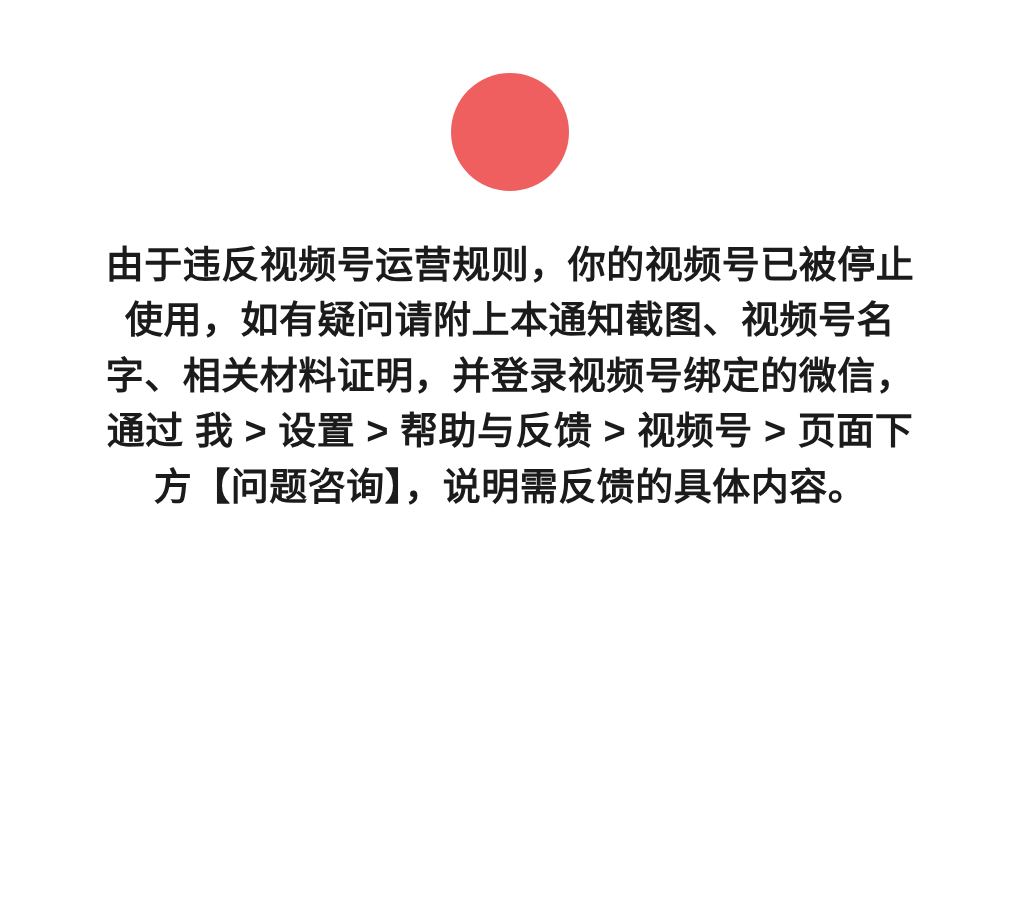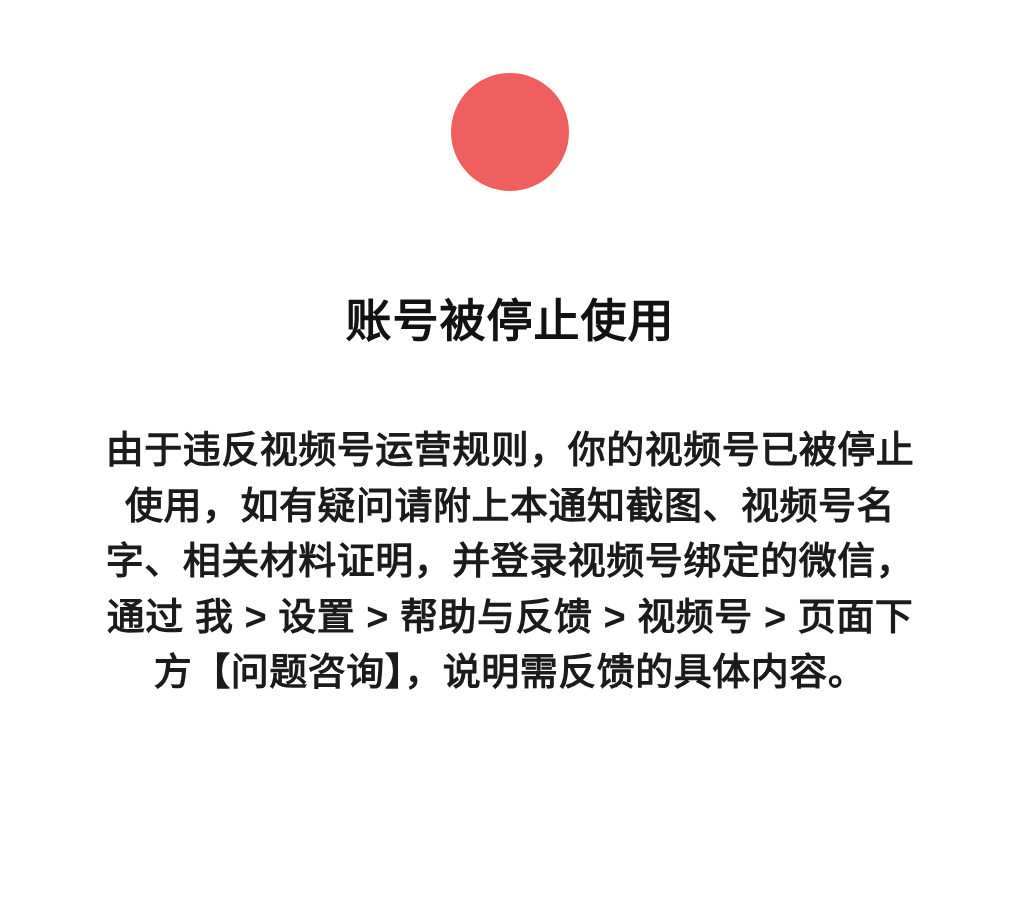--- a/index.html
+++ b/index.html
@@ -88,17 +88,16 @@
 
   <div class="icon-wrap">
     <div class="info-circle">
       <span class="info-glyph">
         <span class="info-dot"></span>
         <span class="info-bar"></span>
       </span>
     </div>
   </div>
 
-  <h1 class="title">账号被停止使用</h1>
 
   <p class="body-text">由于违反视频号运营规则，你的视频号已被停止使用，如有疑问请附上本通知截图、视频号名字、相关材料证明，并登录视频号绑定的微信，通过 我 &gt; 设置 &gt; 帮助与反馈 &gt; 视频号 &gt; 页面下方【问题咨询】，说明需反馈的具体内容。</p>
 
 </div>
 
 </body></html>

